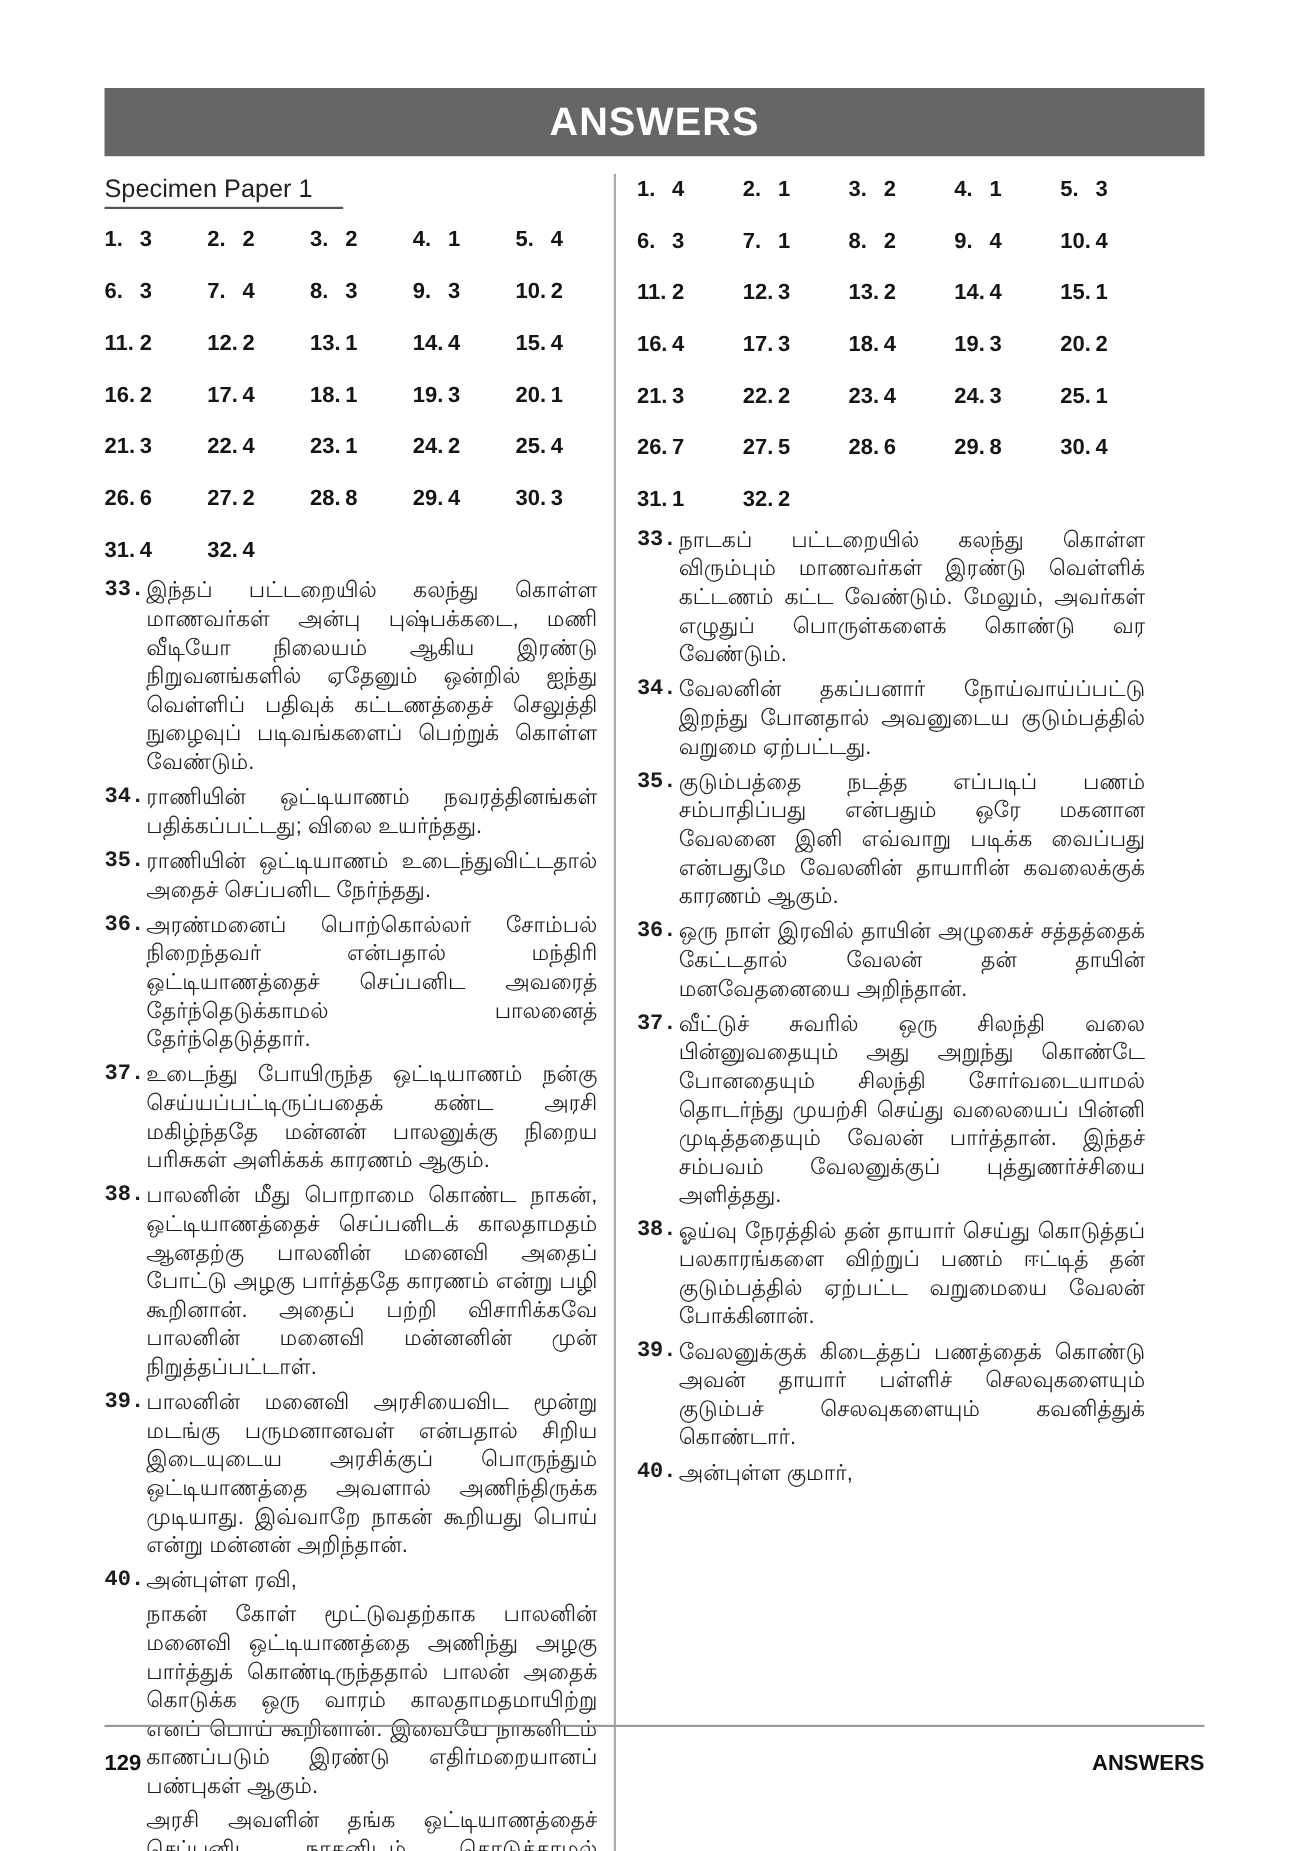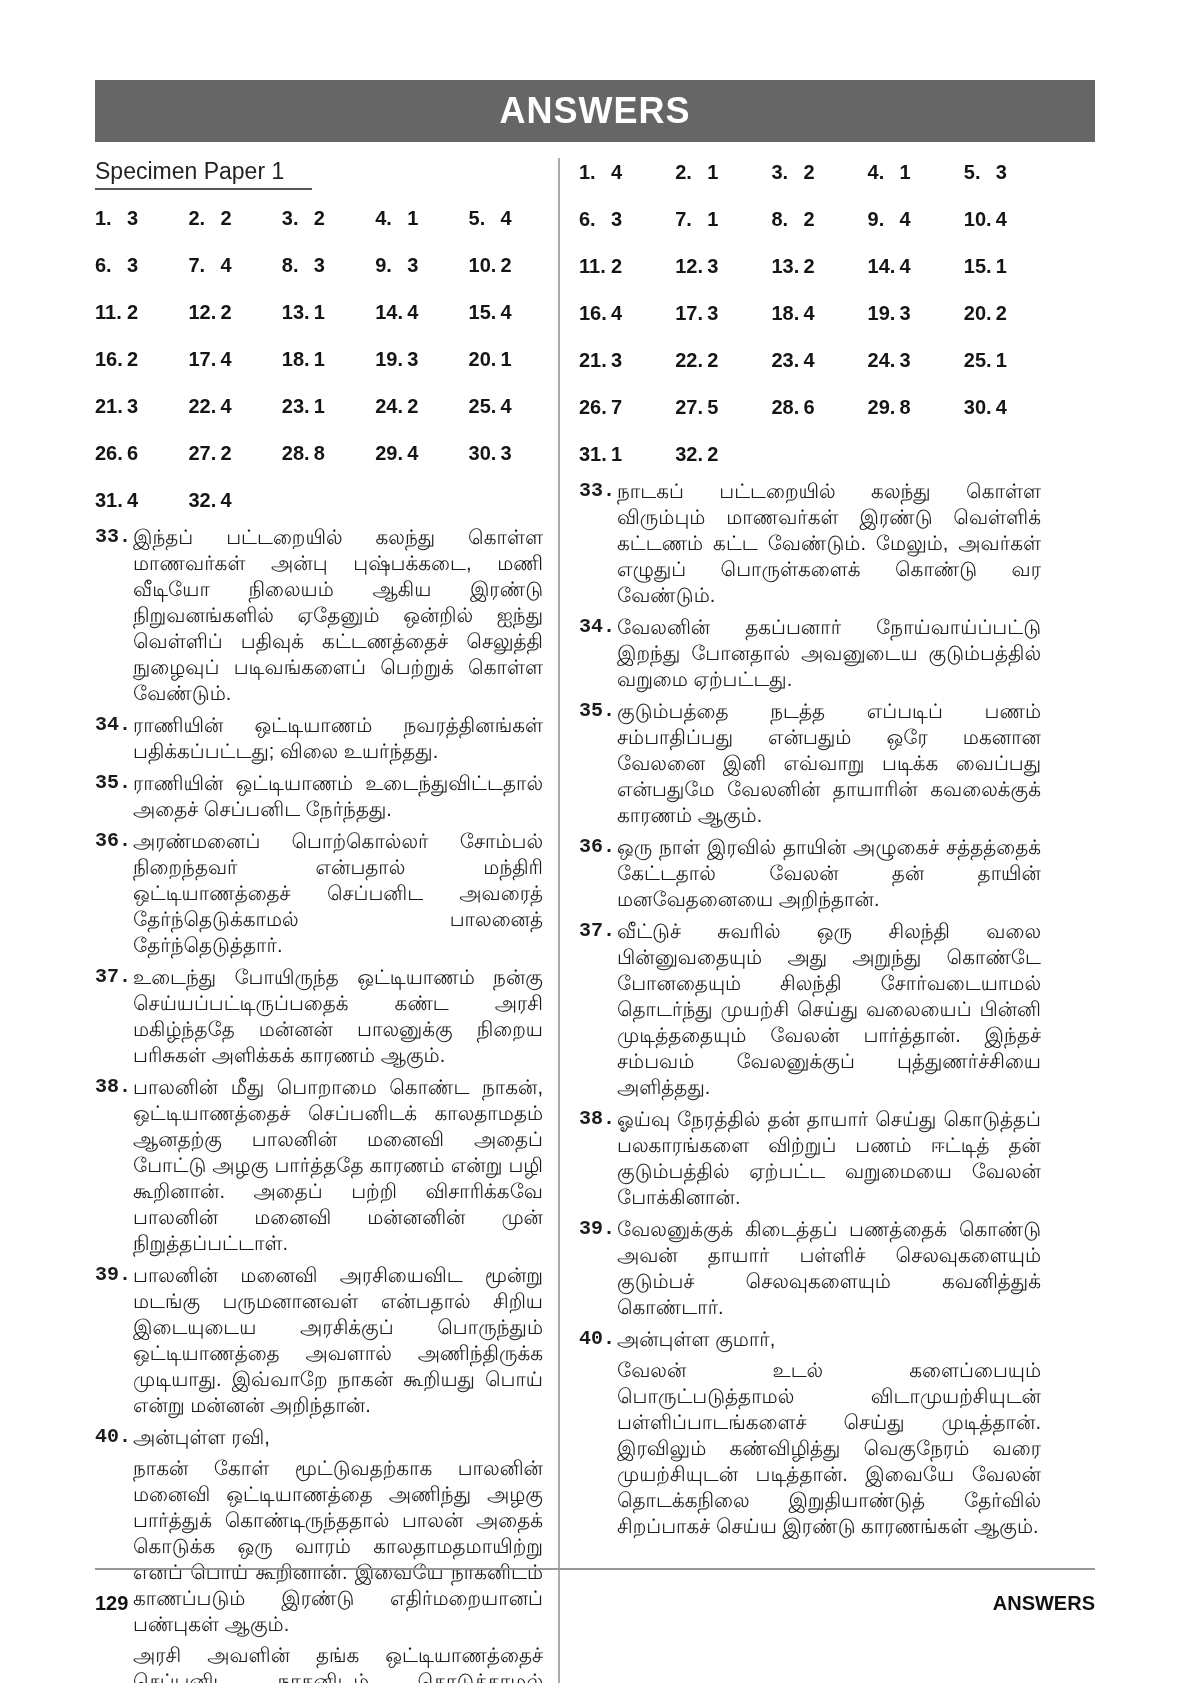--- a/index.html
+++ b/index.html
@@ -244,21 +244,20 @@
           <div class="question">
             <span class="qnum">39.</span>
             <div class="qbody">
               <p>வேலனுக்குக் கிடைத்தப் பணத்தைக் கொண்டு அவன் தாயார் பள்ளிச் செலவுகளையும் குடும்பச் செலவுகளையும் கவனித்துக் கொண்டார்.</p>
             </div>
           </div>
           <div class="question">
             <span class="qnum">40.</span>
             <div class="qbody">
               <p>அன்புள்ள குமார்,</p>
-              <p>வேலன் உடல் களைப்பையும் பொருட்படுத்தாமல் விடாமுயற்சியுடன் பள்ளிப்பாடங்களைச் செய்து முடித்தான். இரவிலும் கண்விழித்து வெகுநேரம் வரை முயற்சியுடன் படித்தான். இவையே வேலன் தொடக்கநிலை இறுதியாண்டுத் தேர்வில் சிறப்பாகச் செய்ய இரண்டு காரணங்கள் ஆகும்.</p>
             </div>
           </div>
         </div>
     </section>
 
   </div>
 
   <div class="footer-rule"></div>
   <div class="footer-row">
     <span class="page-number">129</span>

